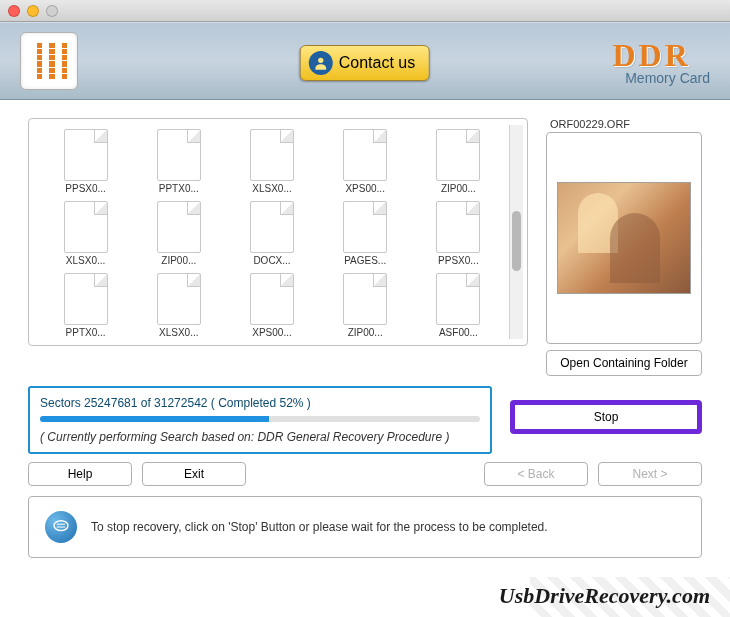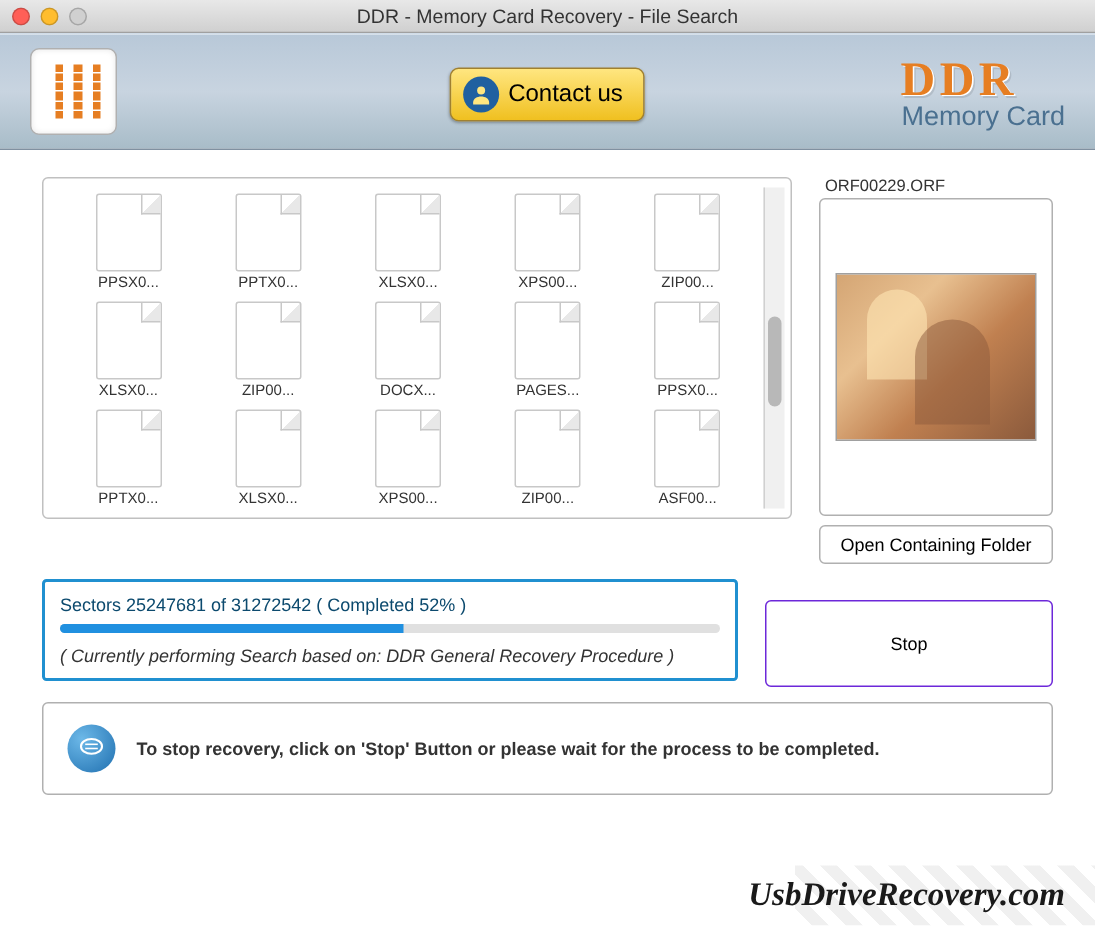--- a/index.html
+++ b/index.html
@@ -17,21 +17,21 @@
 .logo-box { width: 58px; height: 58px; background: #fff; border: 1px solid #b0b0b0; border-radius: 6px; display: flex; align-items: center; justify-content: center; box-shadow: inset 0 0 4px rgba(0,0,0,0.1); }
 .logo-grid { width: 36px; height: 36px; display: grid; grid-template-columns: repeat(6,1fr); grid-template-rows: repeat(6,1fr); gap: 1px; }
 .logo-grid span { background: #e67e22; }
 .logo-grid span:nth-child(odd) { background: #fff; }
 
 .contact-btn { position: absolute; left: 50%; transform: translateX(-50%); top: 22px; background: linear-gradient(#ffe680, #f0c020); border: 1px solid #a08030; border-radius: 6px; padding: 5px 14px 5px 8px; display: flex; align-items: center; gap: 6px; font-size: 16px; cursor: pointer; box-shadow: 0 1px 2px rgba(0,0,0,0.3); }
 .contact-icon { width: 24px; height: 24px; background: #2060a0; border-radius: 50%; display: flex; align-items: center; justify-content: center; color: #fff; font-size: 14px; }
 
 .brand { margin-left: auto; text-align: center; }
 .brand-ddr { font-family: Georgia, serif; font-size: 32px; font-weight: bold; color: #e67e22; letter-spacing: 3px; text-shadow: 1px 1px 0 #fff, 2px 2px 0 rgba(0,0,0,0.1); }
-.brand-sub { font-size: 18px; color: #4a7090; margin-top: -4px; margin-left: 32px; }
+.brand-sub { font-size: 14px; color: #4a7090; margin-top: -4px; margin-left: 32px; }
 
 .content { padding: 18px 28px 8px 28px; background: #fff; }
 .main-row { display: flex; gap: 18px; }
 
 .file-panel { flex: 1; }
 .file-grid-box { border: 1px solid #c0c0c0; border-radius: 4px; padding: 6px 4px 6px 10px; height: 228px; display: flex; }
 .file-grid { flex: 1; display: grid; grid-template-columns: repeat(5, 1fr); grid-auto-rows: 72px; gap: 0; overflow: hidden; }
 .file-item { display: flex; flex-direction: column; align-items: center; justify-content: center; }
 .file-icon { width: 44px; height: 52px; background: #fff; border: 1px solid #c8c8c8; border-radius: 2px; position: relative; margin-bottom: 2px; }
 .file-icon::before { content: ''; position: absolute; top: 0; right: 0; width: 12px; height: 12px; background: linear-gradient(135deg, transparent 50%, #e8e8e8 50%); border-left: 1px solid #c8c8c8; border-bottom: 1px solid #c8c8c8; }
@@ -48,45 +48,44 @@
 
 .open-folder-btn { width: 100%; margin-top: 6px; padding: 5px; background: #fff; border: 1px solid #b0b0b0; border-radius: 4px; font-size: 12px; cursor: pointer; }
 
 .progress-row { display: flex; gap: 18px; margin-top: 10px; align-items: flex-start; }
 .progress-box { flex: 1; border: 2px solid #2090d0; border-radius: 3px; padding: 8px 10px; }
 .progress-text { font-size: 12px; color: #0c4a6e; margin-bottom: 6px; }
 .progress-bar-bg { height: 6px; background: #e0e0e0; border-radius: 3px; overflow: hidden; margin-bottom: 8px; }
 .progress-bar-fill { height: 100%; background: #2090e0; width: 52%; }
 .progress-sub { font-size: 12px; color: #333; font-style: italic; }
 
-.stop-btn { width: 192px; padding: 21px; background: #fff; border: 1px solid #6d28d9; border-radius: 4px; font-size: 12px; cursor: pointer; margin-top: 14px; }
+.stop-btn { width: 192px; padding: 5px; background: #fff; border: 5px solid #6d28d9; border-radius: 4px; font-size: 12px; cursor: pointer; margin-top: 14px; }
 
 .bottom-buttons { display: flex; gap: 10px; margin-top: 8px; }
 .nav-btn { padding: 4px 0; width: 104px; background: #fff; border: 1px solid #b0b0b0; border-radius: 4px; font-size: 12px; cursor: pointer; text-align: center; }
 .nav-btn.disabled { color: #b0b0b0; }
 .spacer { flex: 1; }
 
-.hint-box { margin-top: 10px; border: 1px solid #b0b0b0; border-radius: 4px; padding: 14px 16px; display: flex; align-items: center; gap: 14px; font-weight: bold; }
+.hint-box { margin-top: 10px; border: 1px solid #b0b0b0; border-radius: 4px; padding: 14px 16px; display: flex; align-items: center; gap: 14px; }
 .hint-icon { width: 32px; height: 32px; background: radial-gradient(circle at 30% 30%, #6cb8e8, #2070b0); border-radius: 50%; display: flex; align-items: center; justify-content: center; flex-shrink: 0; }
 .hint-icon svg { width: 18px; height: 14px; }
 .hint-text { font-size: 12px; color: #333; }
 
 .footer-brand { position: absolute; bottom: 8px; right: 20px; font-family: Georgia, serif; font-size: 22px; font-style: italic; font-weight: bold; color: #1a1a1a; }
 .footer-stripes { position: absolute; bottom: 0; right: 0; width: 200px; height: 40px; background: repeating-linear-gradient(45deg, transparent, transparent 8px, rgba(0,0,0,0.06) 8px, rgba(0,0,0,0.06) 16px); z-index: -1; }
 </style>
 </head>
 <body>
 
 <div class="titlebar">
   <div class="traffic-lights">
     <div class="light red"></div>
     <div class="light yellow"></div>
     <div class="light green"></div>
   </div>
-  <div class="titlebar-title">DDR - Memory Card Recovery - File Search</div>
 </div>
 
 <div class="header-band">
   <div class="logo-box">
     <div class="logo-grid">
       <span></span>
         <span></span>
         <span></span>
         <span></span>
         <span></span>
@@ -224,20 +223,27 @@
     <div class="progress-box">
       <div class="progress-text">Sectors 25247681 of 31272542    ( Completed 52% )</div>
       <div class="progress-bar-bg">
         <div class="progress-bar-fill" id="progress-fill" style="width: 52%;"></div>
       </div>
       <div class="progress-sub">( Currently performing Search based on: DDR General Recovery Procedure )</div>
     </div>
     <button class="stop-btn">Stop</button>
   </div>
 
+  <div class="bottom-buttons">
+    <button class="nav-btn">Help</button>
+    <button class="nav-btn">Exit</button>
+    <div class="spacer"></div>
+    <button class="nav-btn disabled">&lt; Back</button>
+    <button class="nav-btn disabled">Next &gt;</button>
+  </div>
 
   <div class="hint-box">
     <div class="hint-icon">
       <svg viewBox="0 0 24 20">
           <ellipse cx="12" cy="8" rx="10" ry="7" fill="none" stroke="#fff" stroke-width="2"></ellipse>
           <line x1="6" y1="6" x2="18" y2="6" stroke="#fff" stroke-width="1.5"></line>
           <line x1="6" y1="10" x2="18" y2="10" stroke="#fff" stroke-width="1.5"></line>
         </svg>
     </div>
     <div class="hint-text">To stop recovery, click on 'Stop' Button or please wait for the process to be completed.</div>

